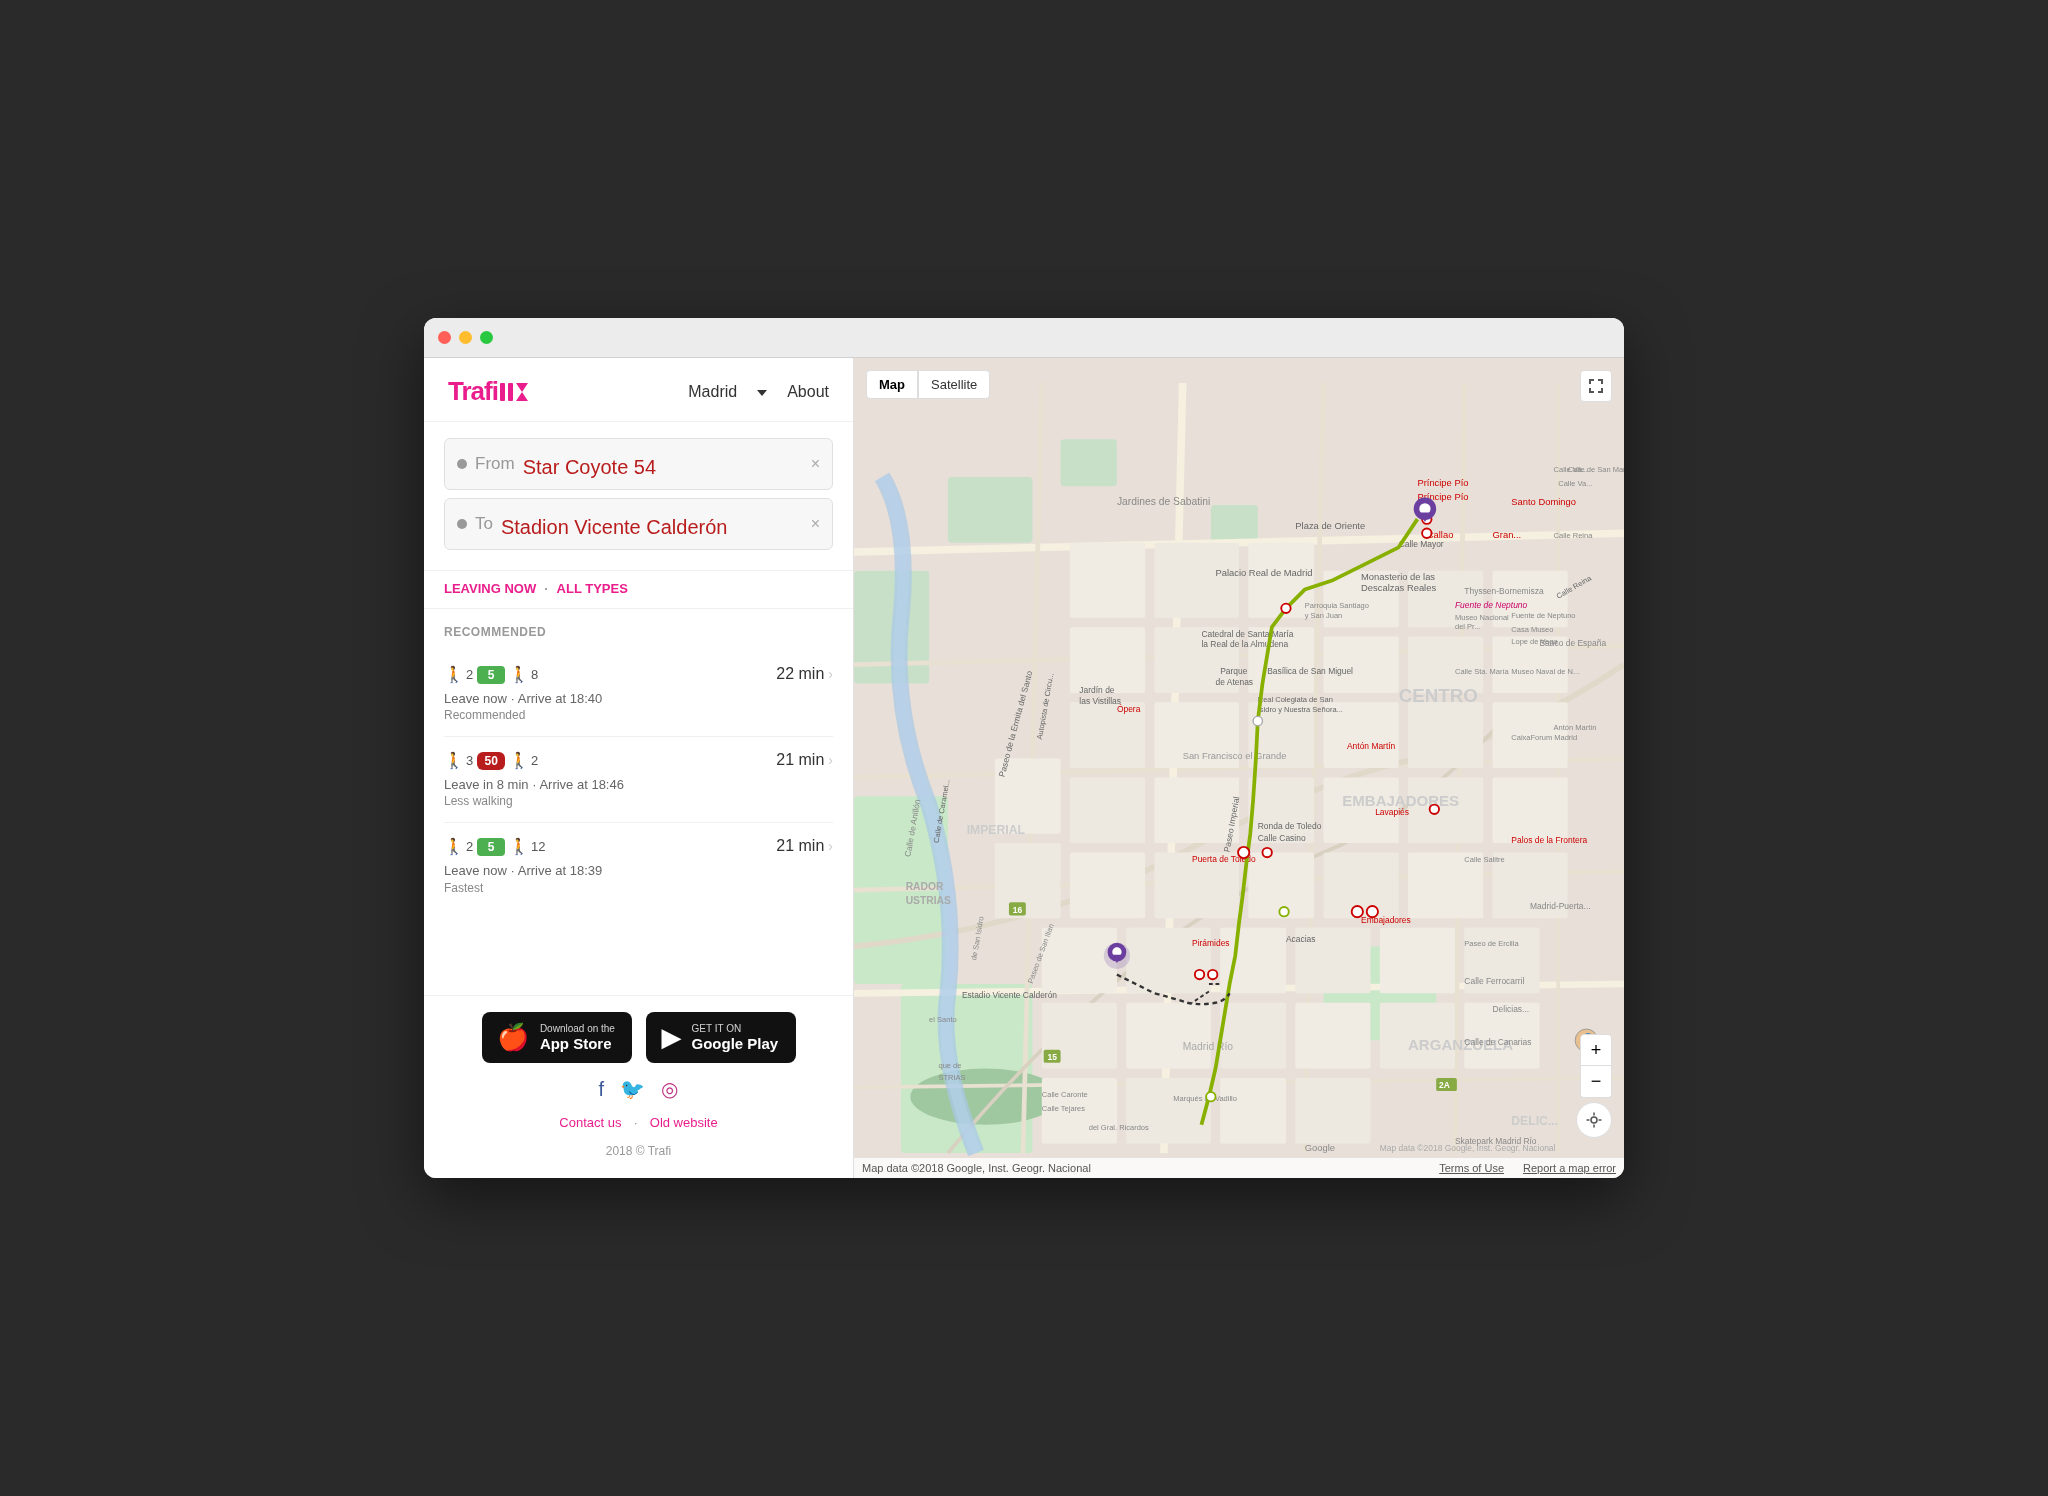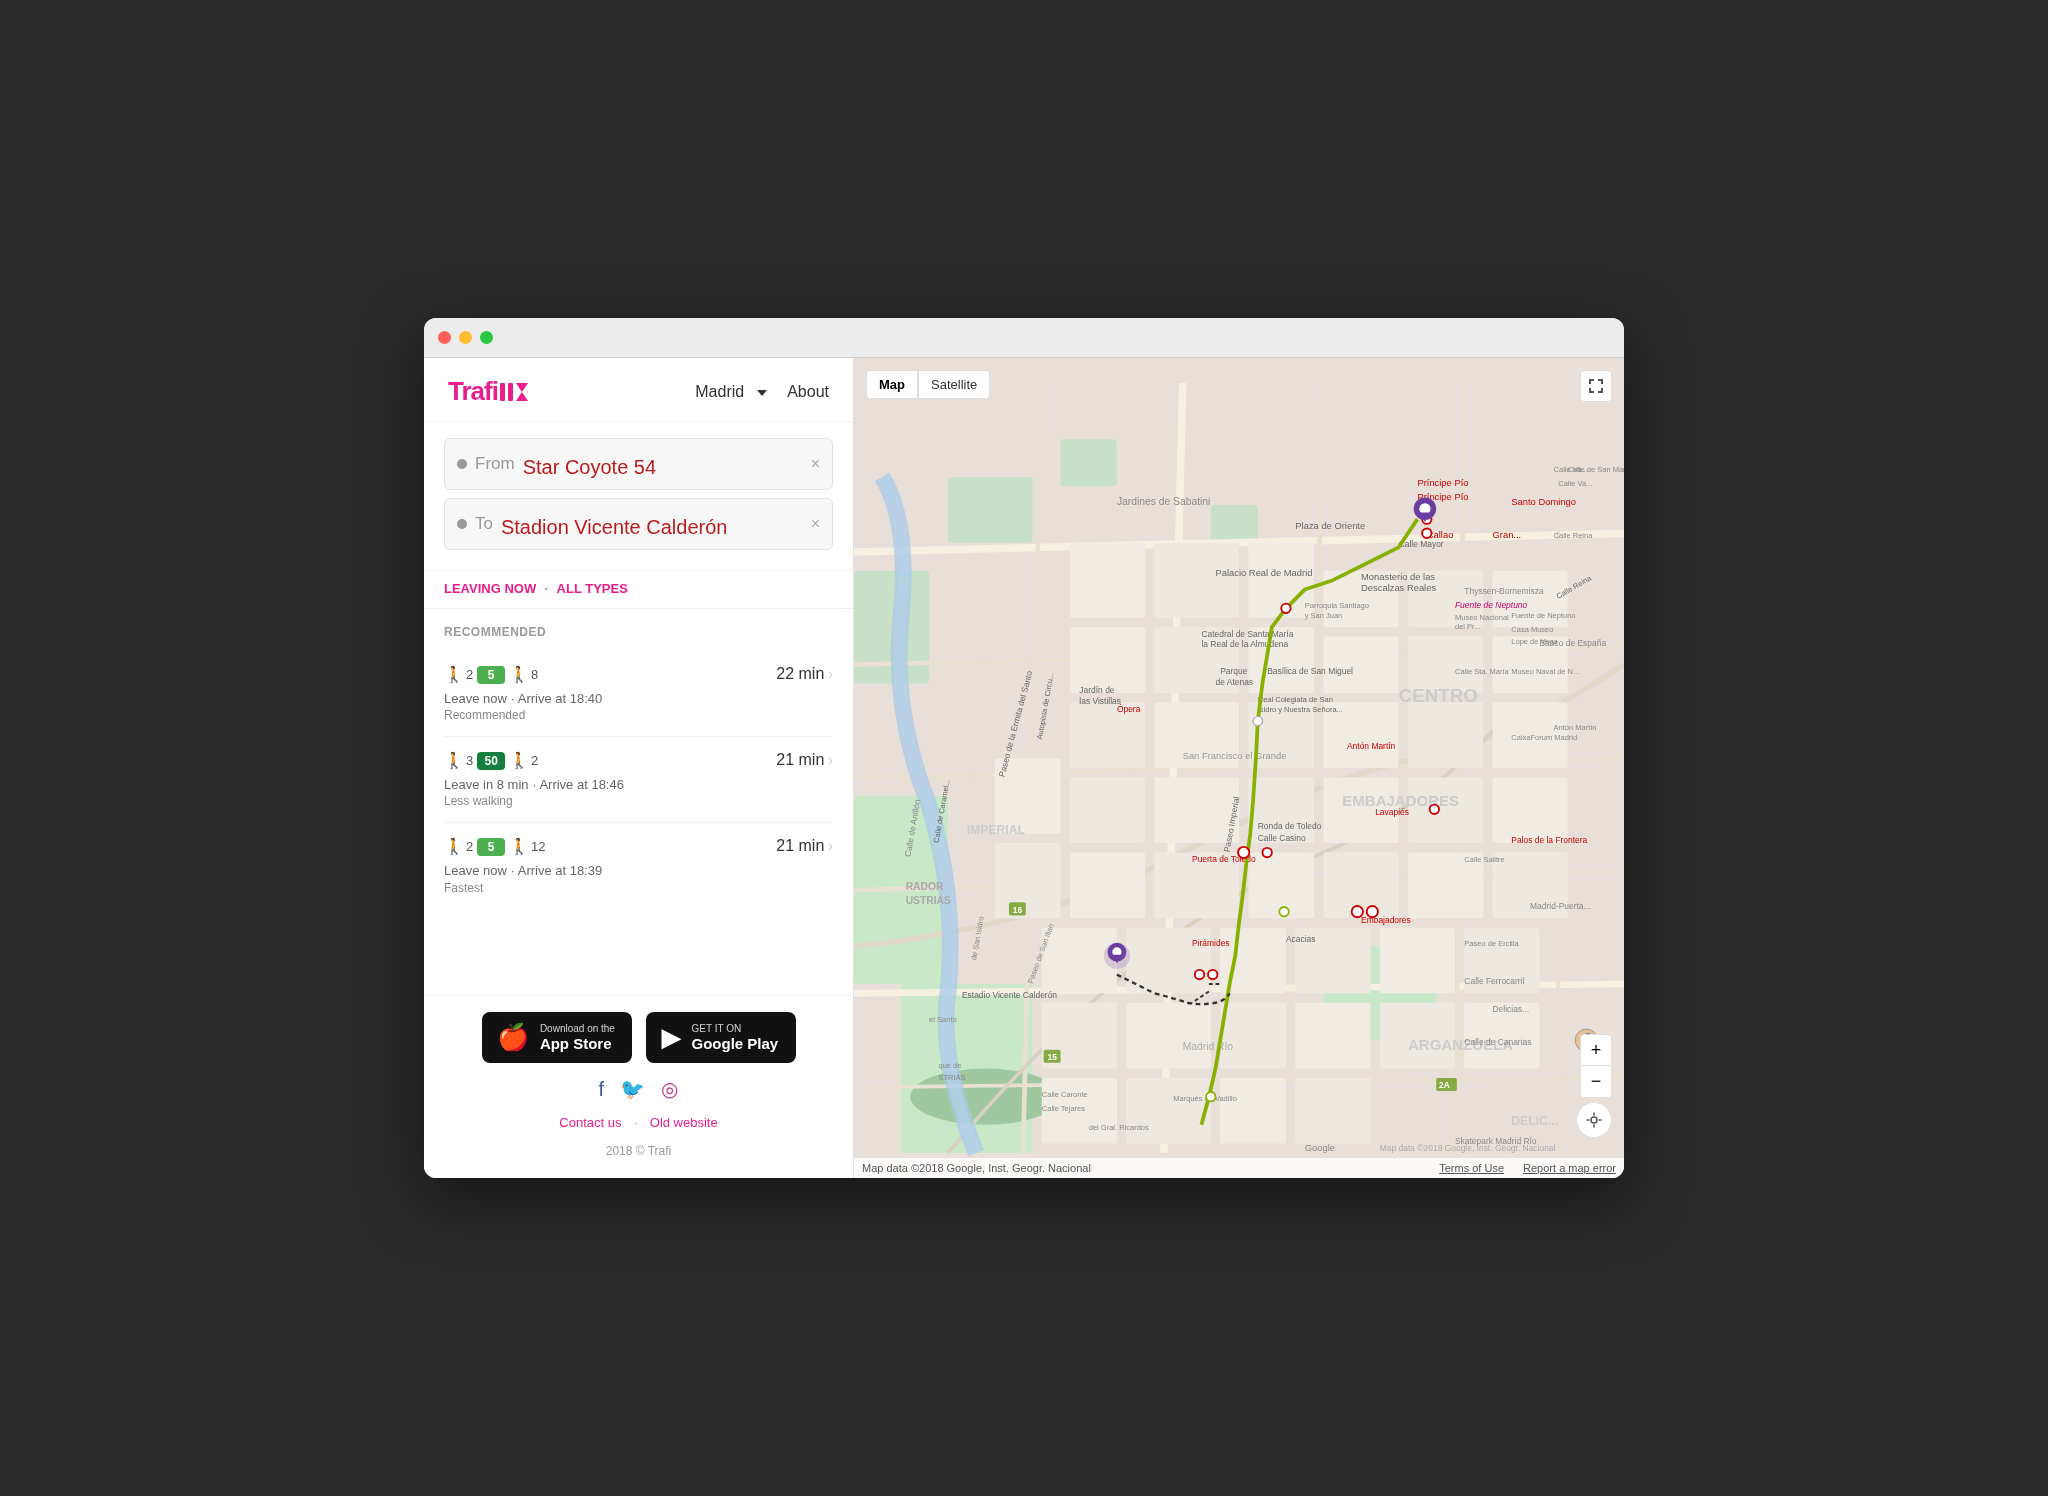--- a/index.html
+++ b/index.html
@@ -72,21 +72,21 @@
       letter-spacing: -1px;
     }
     .nav-right {
       display: flex;
       align-items: center;
       gap: 20px;
     }
     .city-selector {
       display: flex;
       align-items: center;
-      gap: 13px;
+      gap: 20px;
       font-size: 16px;
       color: #333;
       cursor: pointer;
     }
     .chevron-down {
       display: inline-block;
       width: 0; height: 0;
       border-left: 5px solid transparent;
       border-right: 5px solid transparent;
       border-top: 6px solid #333;
@@ -193,21 +193,22 @@
       background: #4CAF50;
       color: white;
       font-size: 12px;
       font-weight: 700;
       padding: 2px 6px;
       border-radius: 4px;
       min-width: 28px;
       text-align: center;
     }
     .bus-badge-50 {
-      background: #15803d;
+      background: #b91c1c;
+      border-radius: 6px;
     }
     .route-time-info {
       font-size: 13px;
       color: #666;
       line-height: 1.4;
     }
     .route-tag {
       font-size: 12px;
       color: #888;
     }

